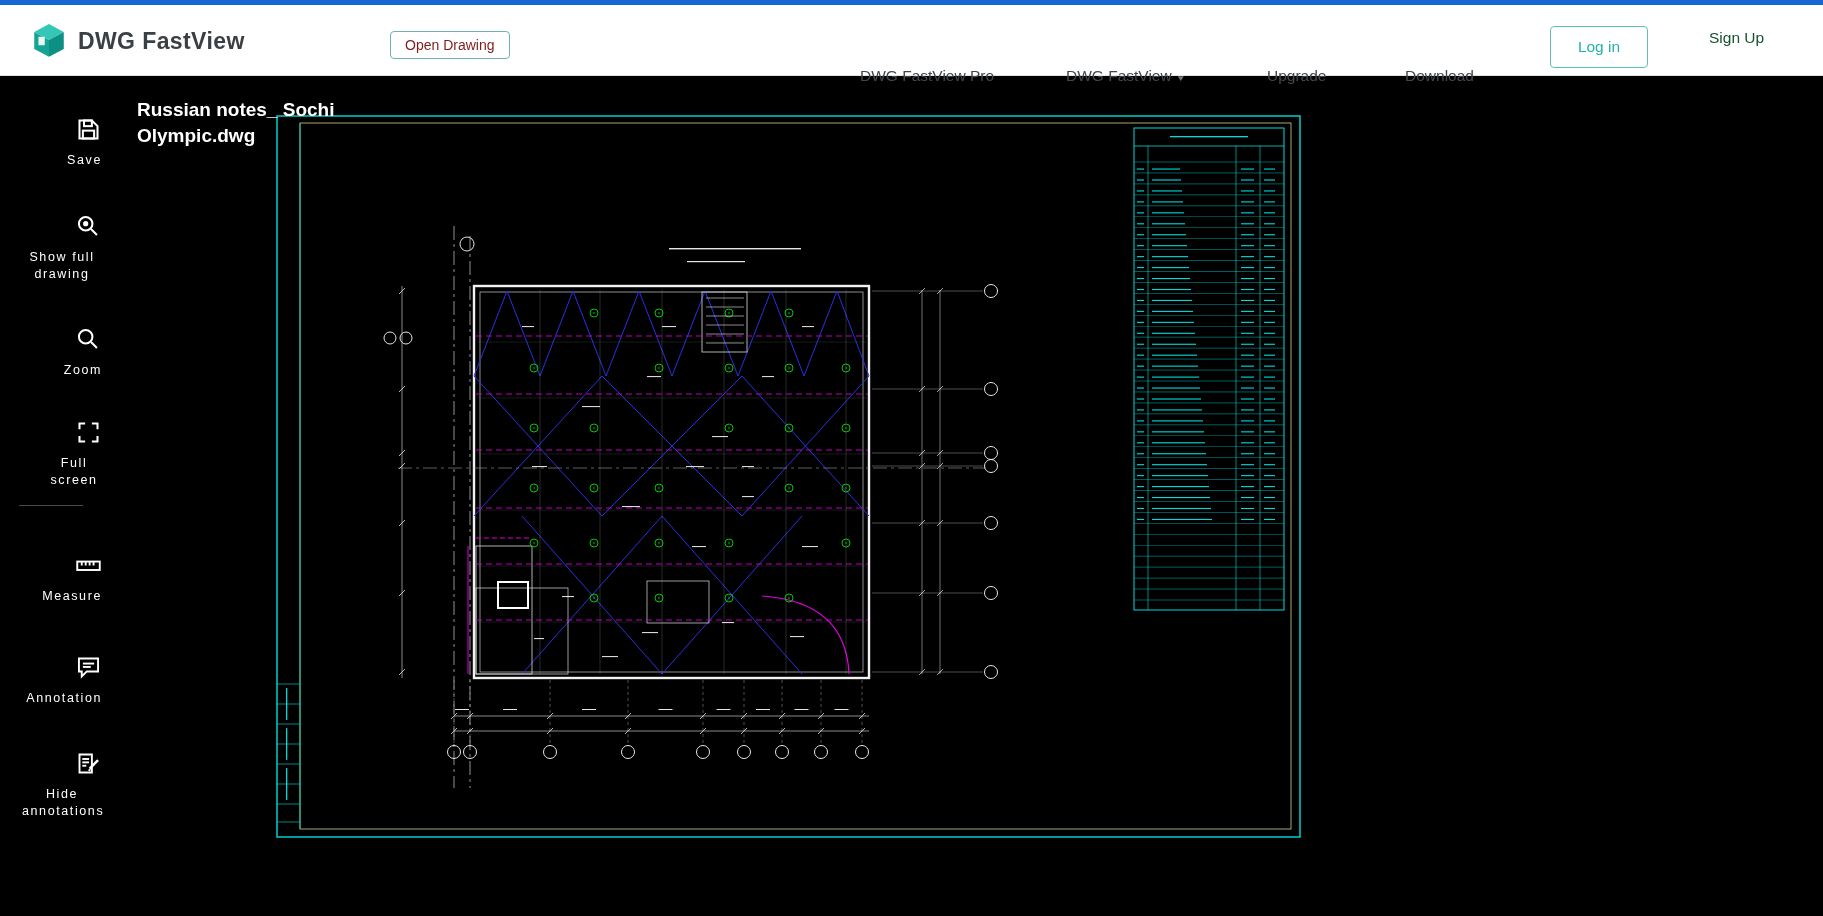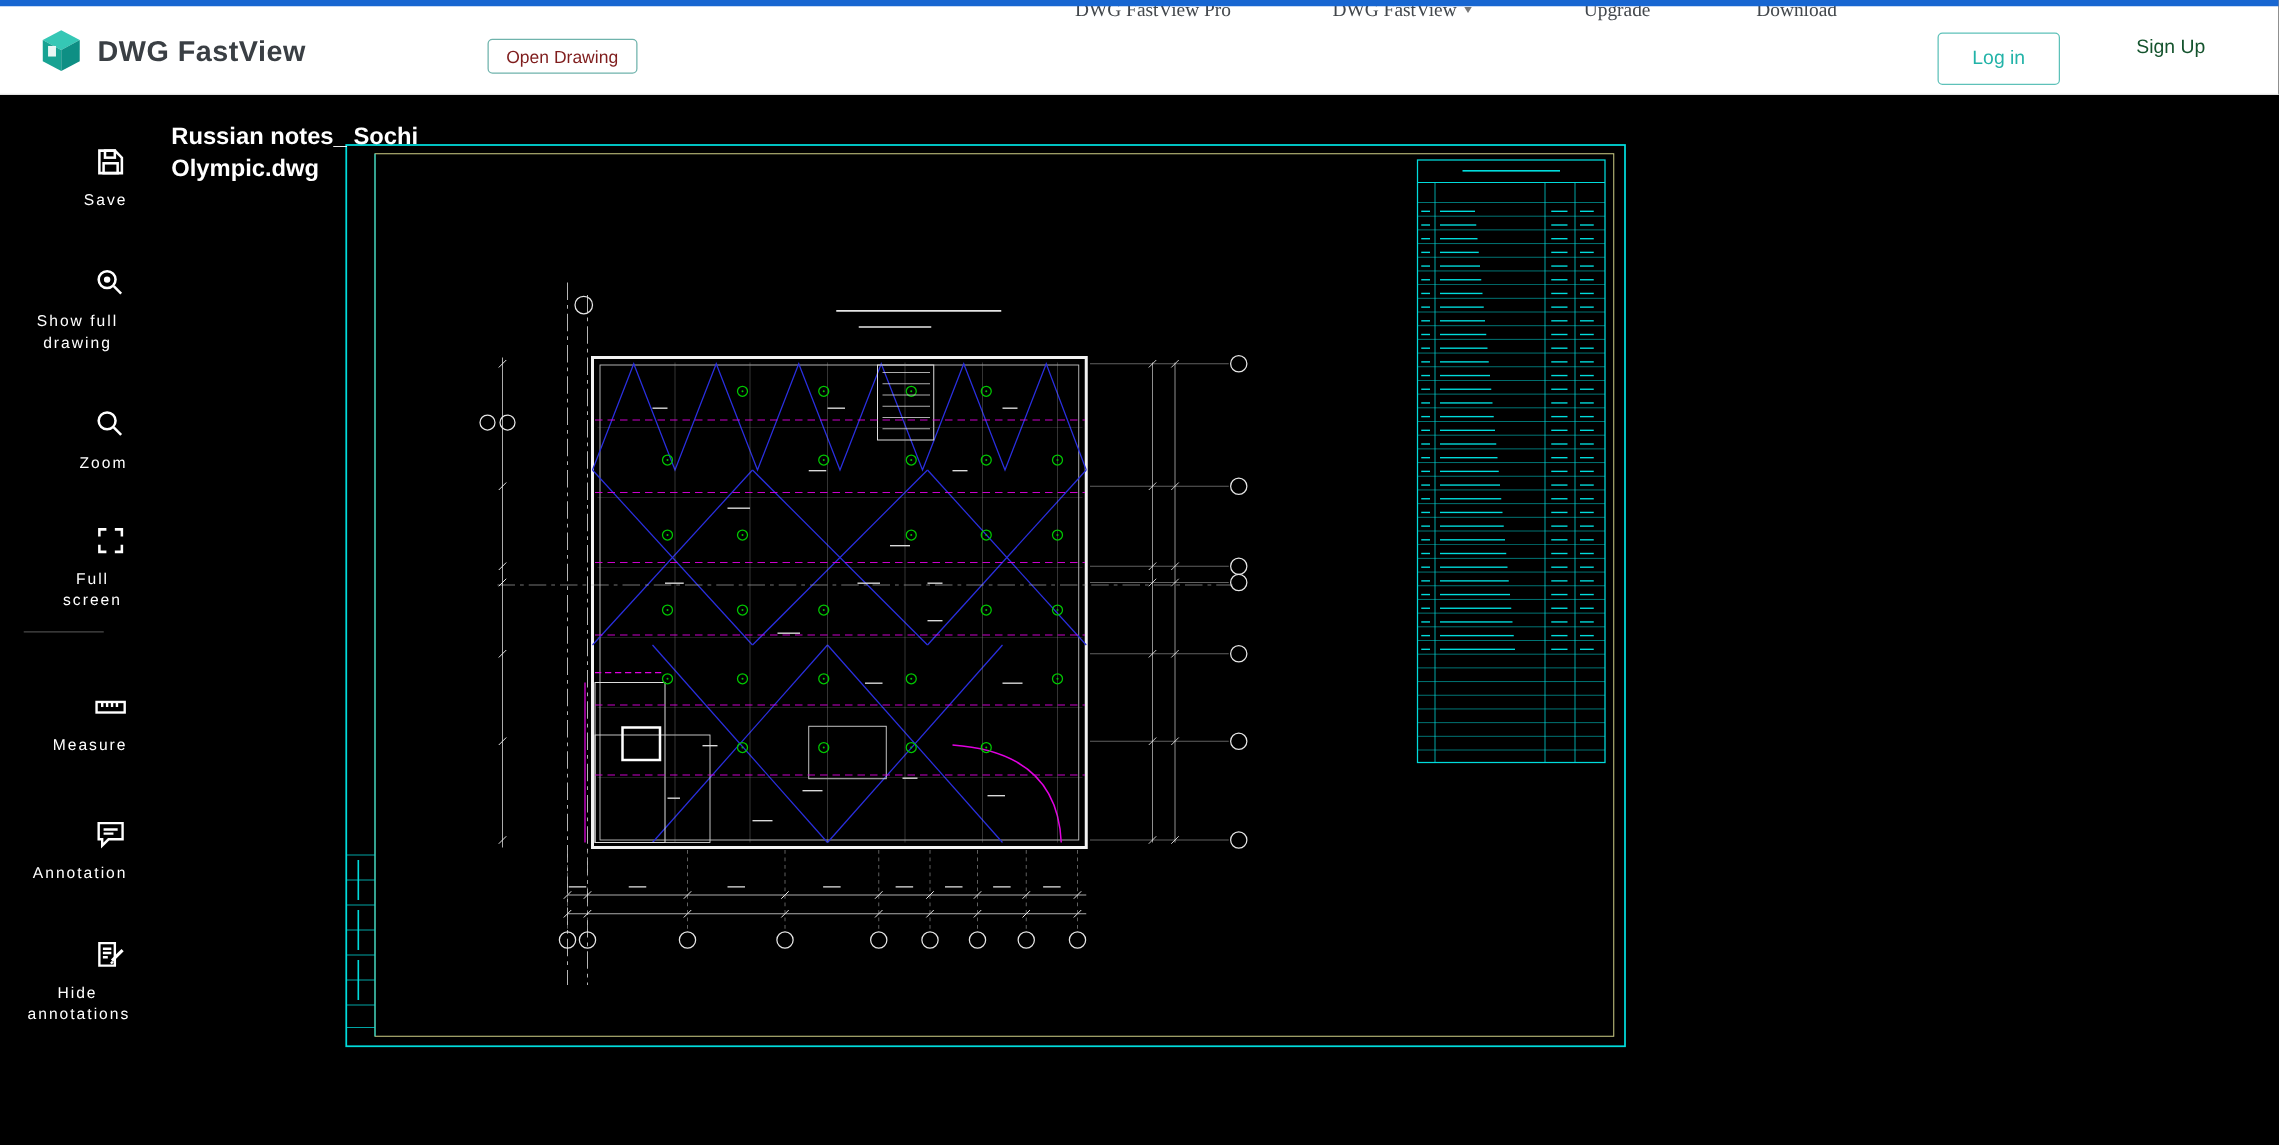--- a/index.html
+++ b/index.html
@@ -5,21 +5,21 @@
   *{margin:0;padding:0;box-sizing:border-box;}
   html,body{width:1823px;height:916px;}
   body{background:#000;font-family:"Liberation Sans",sans-serif;overflow:hidden;position:relative;}
 
   
   .topstrip{position:absolute;top:0;left:0;width:1823px;height:5px;background:#1766d1;z-index:40;}
   header{position:absolute;top:0;left:0;width:1823px;height:76px;background:#fff;z-index:30;border-bottom:1px solid #e3e3e3;box-shadow:0 1px 4px rgba(0,0,0,.28);}
   .logo{position:absolute;left:30px;top:22px;display:flex;align-items:center;gap:10px;cursor:pointer;}
   .logo-text{font-size:23px;font-weight:bold;color:#3a3f44;letter-spacing:.4px;}
   .open-btn{position:absolute;left:380px;top:31px;min-width:118px;height:28px;padding:0 14px;background:#fff;border:1px solid #6fb3ac;border-radius:4px;font-size:14px;color:#7f1d1d;cursor:pointer;font-family:"Liberation Sans",sans-serif;margin-left:10px;}
-  .nav-item{position:absolute;top:0;height:85px;display:flex;align-items:flex-start;gap:6px;font-size:15.5px;color:#42474c;cursor:pointer;white-space:nowrap;font-family:Liberation Serif, serif;}
+  .nav-item{position:absolute;top:0;height:85px;display:flex;align-items:flex-end;gap:6px;font-size:15.5px;color:#42474c;cursor:pointer;white-space:nowrap;}
   .chev{font-size:12px;color:#777;transform:scaleY(.8);}
   .login-btn{position:absolute;left:1550px;top:26px;width:98px;height:42px;background:#fff;border:1px solid #5ec1b9;border-radius:4px;color:#22b3a8;font-size:15.5px;cursor:pointer;font-family:"Liberation Sans",sans-serif;}
   .signup{position:absolute;left:1709px;top:0;height:76px;display:flex;align-items:center;color:#14532d;font-size:15.5px;cursor:pointer;}
 
   
   .sidebar{position:absolute;left:0;top:76px;width:102px;height:840px;background:#000;z-index:20;display:flex;flex-direction:column;align-items:center;}
   .side-item{display:flex;flex-direction:column;align-items:flex-end;color:#fff;text-align:center;cursor:pointer;width:102px;}
   .side-item svg{display:block;}
   .side-label{font-size:12.5px;letter-spacing:1.6px;line-height:17px;margin-top:9px;max-width:80px;color:#fff;}
   .side-divider{width:64px;height:1px;background:#4a4a4a;margin-top:16px;}

